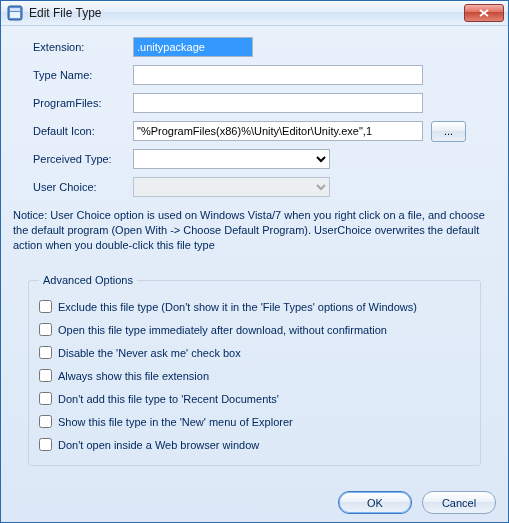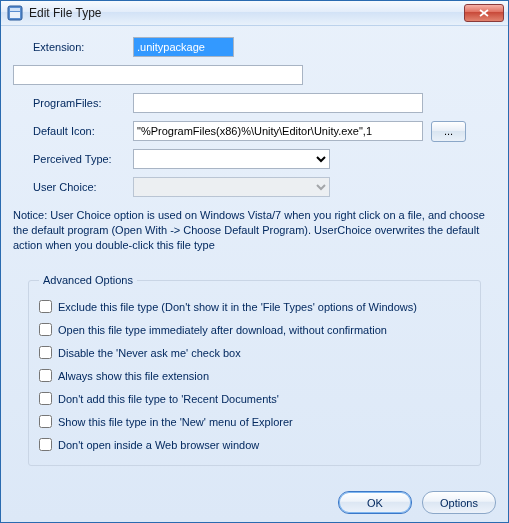--- a/index.html
+++ b/index.html
@@ -68,21 +68,21 @@
   }
   .form-row input[type=text], .form-row select {
     height: 20px;
     border: 1px solid #a8b4c4;
     background: #fff;
     font-family: inherit;
     font-size: 11px;
     padding: 0 3px;
   }
   .form-row .ext {
-    width: 101px;
+    width: 120px;
   }
   .form-row .ext.selected {
     background: #3399ff;
     color: #fff;
   }
   .form-row .wide {
     width: 290px;
   }
   .form-row .mid {
     width: 195px;
@@ -174,20 +174,21 @@
   </div>
 
   <div class="client">
 
     <div class="form-row">
       <span class="lbl">Extension:</span>
       <input type="text" class="ext selected" value=".unitypackage" style="">
     </div>
 
     <div class="form-row">
+      <span class="lbl">Type Name:</span>
       <input type="text" class="wide" value="" style="">
     </div>
 
     <div class="form-row">
       <span class="lbl">ProgramFiles:</span>
       <input type="text" class="wide" value="" style="">
     </div>
 
     <div class="form-row">
       <span class="lbl">Default Icon:</span>
@@ -240,17 +241,17 @@
         <span>Show this file type in the 'New' menu of Explorer</span>
       </label>
       <label class="chk-row">
         <input type="checkbox" style="">
         <span>Don't open inside a Web browser window</span>
       </label>
     </fieldset>
 
     <div class="buttons">
       <button class="btn default">OK</button>
-      <button class="btn">Options</button>
+      <button class="btn">Cancel</button>
     </div>
 
   </div>
 </div>
 
 </body></html>

